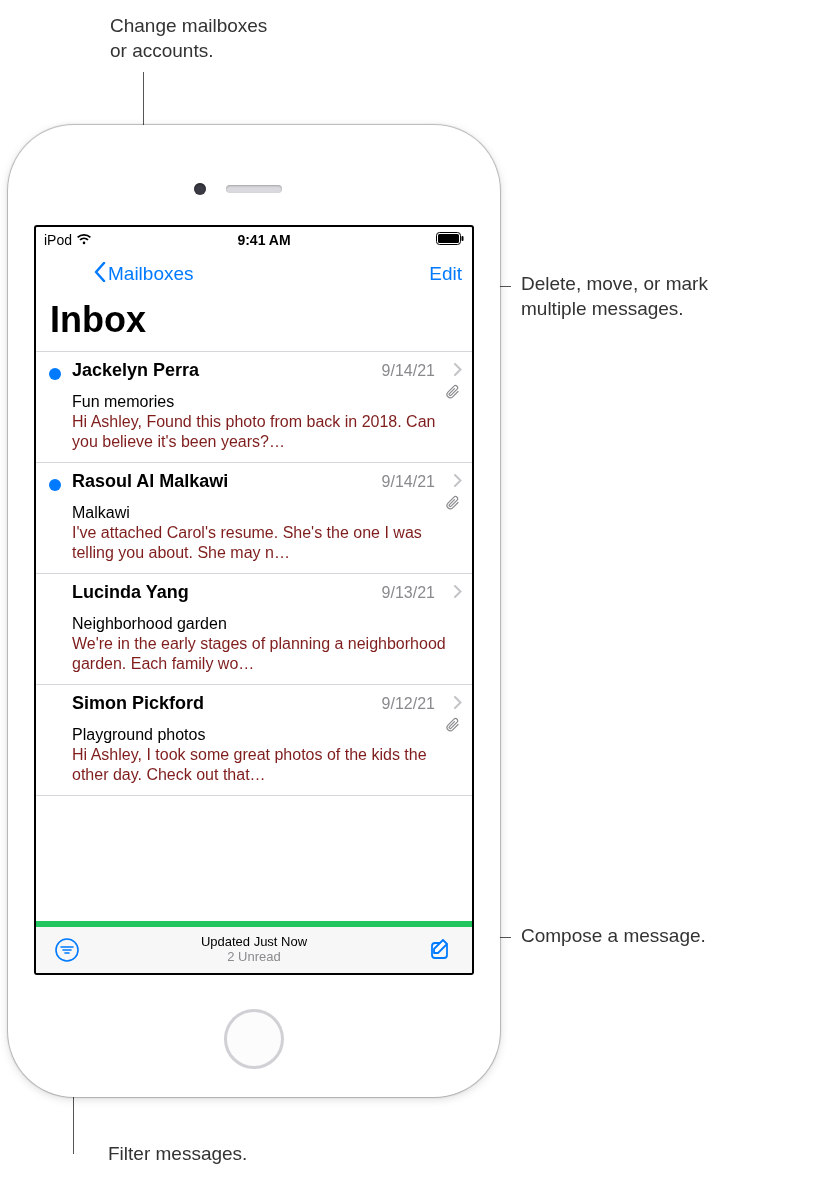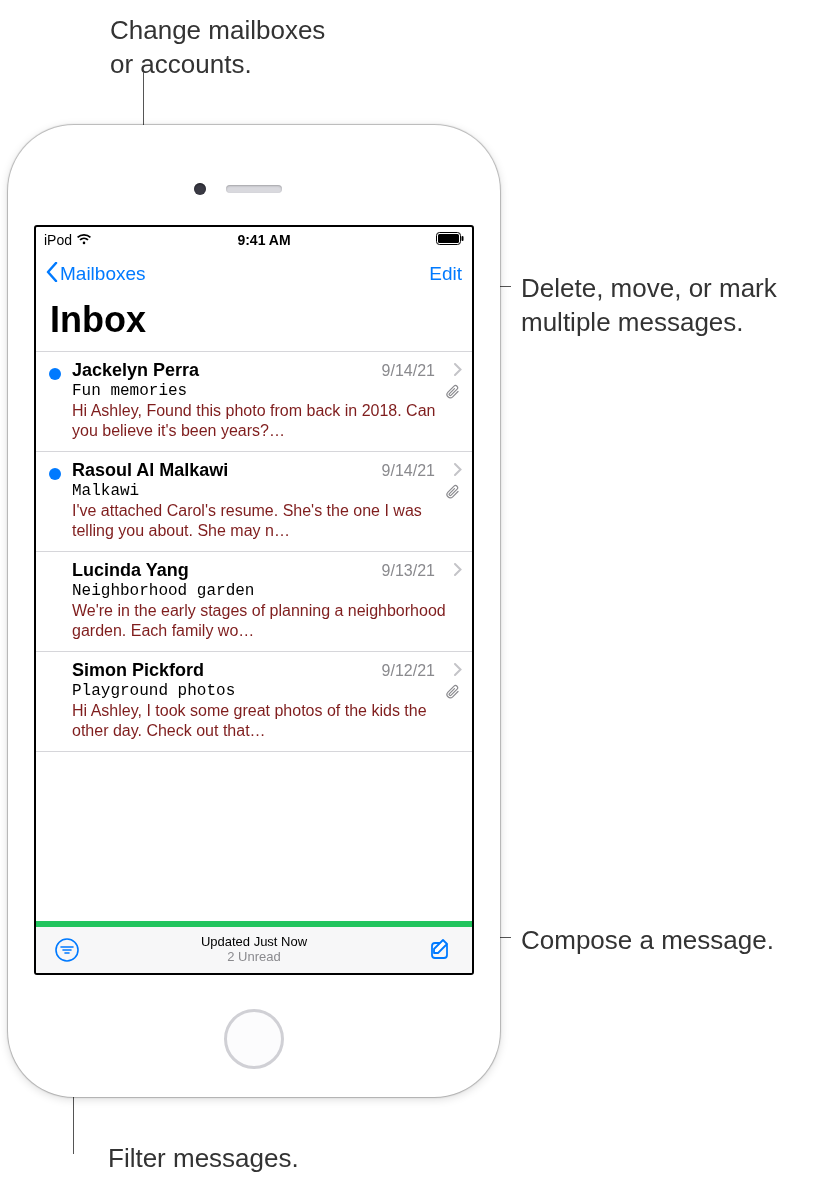--- a/index.html
+++ b/index.html
@@ -6,21 +6,21 @@
   body {
     font-family: -apple-system, "Helvetica Neue", Helvetica, Arial, sans-serif;
     background: #fff;
     width: 835px;
     height: 1189px;
     position: relative;
   }
   
   .callout {
     position: absolute;
-    font-size: 26px;
+    font-size: 19px;
     color: #333;
     line-height: 1.3;
   }
   .callout-line {
     position: absolute;
     background: #555;
   }
   
   .device {
     position: absolute;
@@ -90,20 +90,21 @@
   .wifi-icon, .battery-icon { display:inline-block; }
   
   .nav-bar {
     height: 42px;
     display: flex;
     align-items: center;
     justify-content: space-between;
     padding: 0 10px;
     color: #007aff;
     font-size: 19px;
+    margin-left: 48px;
   }
   .back-group { display:flex; align-items:center; gap:2px; cursor:pointer; }
   .chevron-left {
     width: 12px; height: 20px;
   }
   .title {
     font-size: 36px;
     font-weight: 700;
     padding: 4px 14px 10px 14px;
   }
@@ -126,21 +127,21 @@
   .row-top {
     display: flex;
     justify-content: space-between;
     align-items: baseline;
   }
   .sender { font-size: 18px; font-weight: 600; }
   .date-cell { display:flex; align-items:center; gap:19px; color:#8a8a8e; font-size:16px;}
   .chev-right {
     width: 8px; height: 13px;
   }
-  .subject { font-size: 16px; color:#000; margin-top:1px;font-family:Liberation Mono, monospace;}
+  .subject { font-size: 16px; color:#000; margin-top:12px;}
   .preview { font-size: 16px; color:#7f1d1d; line-height:1.25; margin-top:1px;
     display:-webkit-box; -webkit-line-clamp:2; -webkit-box-orient:vertical; overflow:hidden;}
   .attach-area { position:absolute; right:12px; top:32px; color:#8a8a8e;}
   .toolbar {
     height: 52px;
     border-top: 6px solid #22c55e;
     background: #f7f7f8;
     display: flex;
     align-items: center;
     justify-content: space-between;

